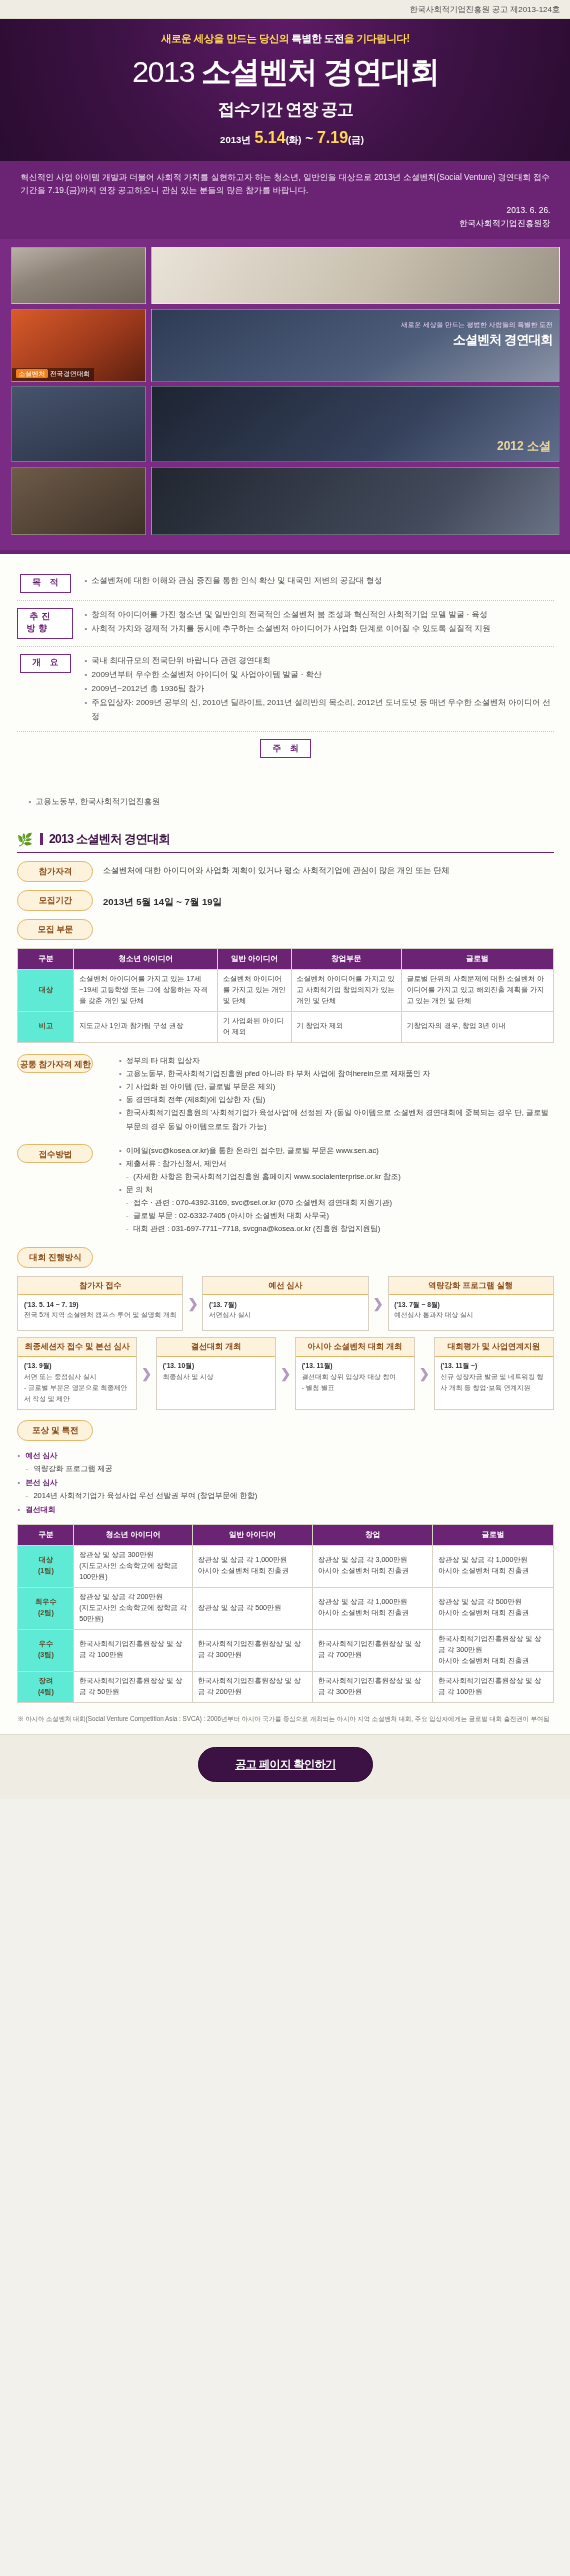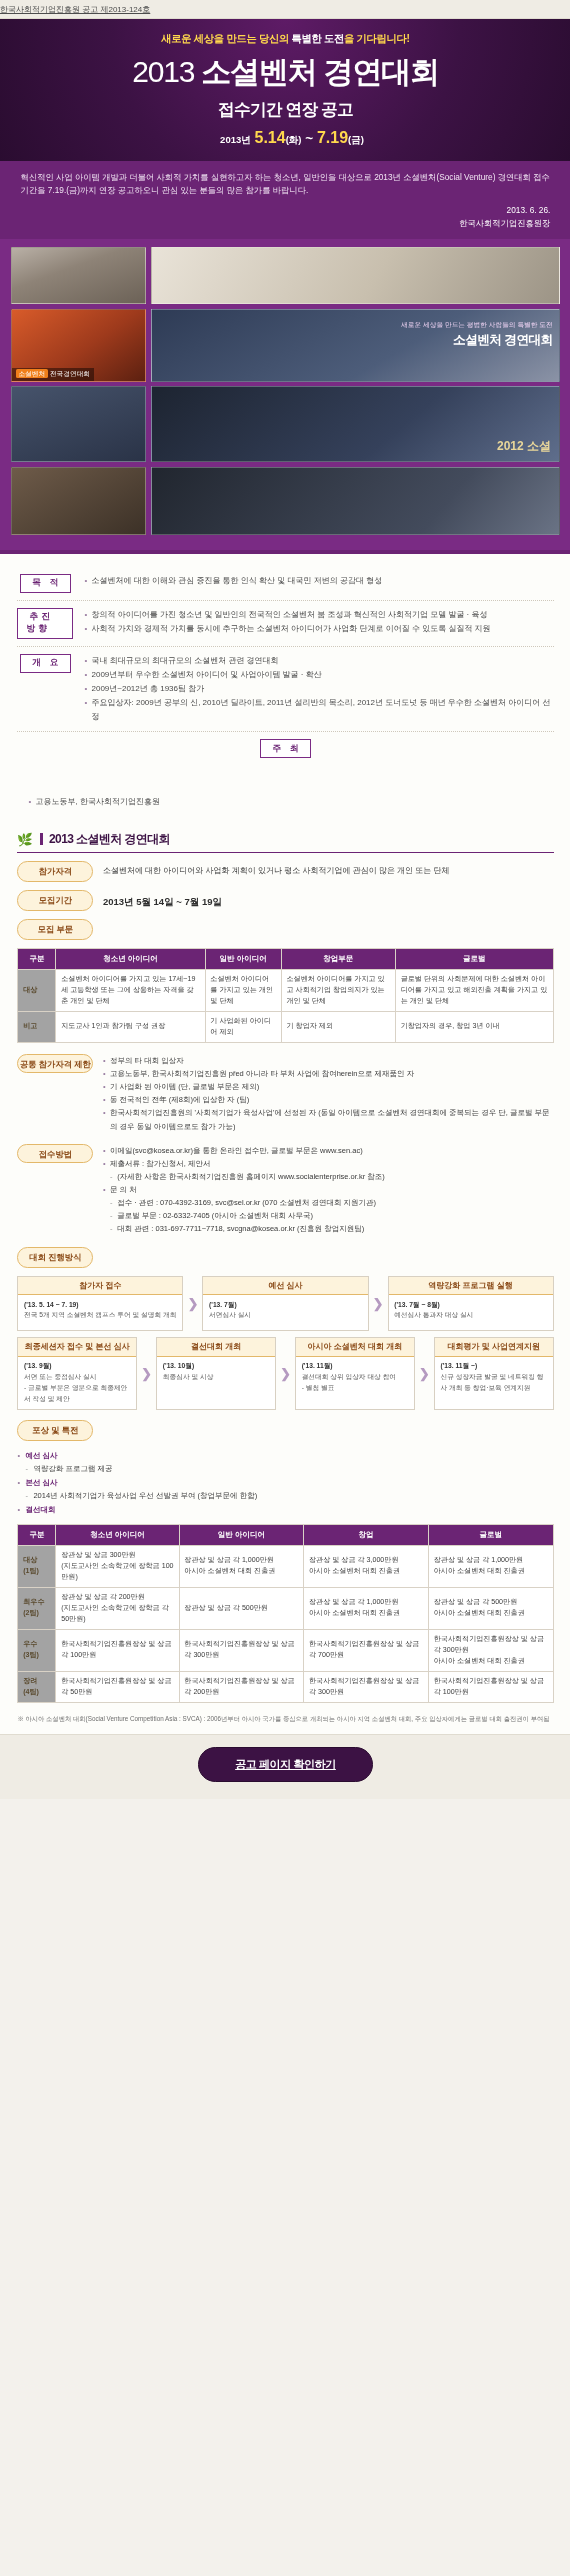--- a/index.html
+++ b/index.html
@@ -8,26 +8,25 @@
     width: 571px;
     font-family: "Liberation Sans", sans-serif;
     background: #f3f1ec;
     color: #3a3a3a;
   }
   .page { width:571px; position:relative; overflow:hidden; background:#fdfdfa; }
 
   
   .notice-bar {
     background:#efece4;
-    text-align:left;
+    text-align:right;
     font-size:8px;
     color:#4d4d4d;
     padding:4px 11px 3.2px 0;
     border-bottom:0.8px solid #e0dcd0;
-    text-decoration:underline;
   }
 
   
   .hero {
     background: radial-gradient(circle at 50% 0%, #5e1b66 0%, #3c1244 55%, #2a0c30 100%);
     padding:12.7px 0 14.3px 0;
     text-align:center;
     color:#fff;
     position:relative;
   }
@@ -109,25 +108,25 @@
     color:#8a4a17; background:#fdf3dc; border:0.8px solid #e3b86a; border-radius:10.3px;
     padding:4px 0; margin-right:9.5px;
   }
   .pillrow .ptext { flex:1; font-size:8px; line-height:1.7; padding-top:2.4px; }
   .pillrow .ptext.big { font-size:9.5px; font-weight:bold; color:#2f2f2f; padding-top:4px; }
 
   
   table.t { width:100%; border-collapse:collapse; font-size:7.1px; background:#fff;padding-left:28px; }
   table.t th, table.t td { border:0.8px solid #d9d2c6; padding:4px 4.8px; vertical-align:middle; line-height:1.55; }
   table.t thead th { background:#6b2474; color:#fff; font-weight:bold; text-align:center; font-size:7.5px; }
-  table.t td.rh { background:#a3a3a3; text-align:left; font-weight:bold; width:38px; color:#5a4a2e; }
+  table.t td.rh { background:#5eead4; text-align:center; font-weight:bold; width:56px; color:#5a4a2e; }
   .tablewrap { margin:0 17.4px 11px 17.4px; }
 
   
-  .blockrow { display:flex; margin:0 17.4px 11px 17.4px; }
+  .blockrow { display:flex; margin:0 17.4px 11px 17.4px;gap:16px; }
   .blockrow .pill2 {
     flex:0 0 76px; text-align:center; font-size:8.3px; font-weight:bold;
     color:#8a4a17; background:#fdf3dc; border:0.8px solid #e3b86a; border-radius:10.3px;
     padding:4px 0; margin-right:9.5px; height:19px;
   }
   .blockrow .body { flex:1; font-size:7.5px; line-height:1.75; }
   .blockrow .body ul { margin:0; padding:0; }
   .blockrow .body li { list-style:none; position:relative; padding-left:7.1px; }
   .blockrow .body li:before { content:"•"; position:absolute; left:0; color:#9a7fa2; }
   .blockrow .body li.sub { padding-left:14.3px; }
@@ -253,21 +252,21 @@
         </ul>
       </div>
     </div>
 
     <div class="ov-row">
       <div class="ov-label">
           <span>개 요</span>
         </div>
       <div class="ov-body">
         <ul>
-          <li>국내 최대규모의 최대규모의 소셜벤처 관련 경연대회</li>
+          <li>국내 최대규모의 전국단위 바랍니다 관련 경연대회</li>
           <li>2009년부터 우수한 소셜벤처 아이디어 및 사업아이템 발굴 · 확산</li>
           <li>2009년~2012년 총 1936팀 참가</li>
           <li>주요입상자: 2009년 공부의 신, 2010년 딜라이트, 2011년 설리반의 목소리, 2012년 도너도넛 등 매년 우수한 소셜벤처 아이디어 선정</li>
         </ul>
       </div>
     </div>
 
     <div class="ov-row">
       <div class="ov-label">
           <span>주 최</span>
@@ -332,21 +331,21 @@
     </table>
   </div>
 
   <div class="blockrow">
     <div class="pill2">공통 참가자격 제한</div>
     <div class="body">
       <ul>
         <li>정부의 타 대회 입상자</li>
         <li>고용노동부, 한국사회적기업진흥원 před 아니라 타 부처 사업에 참여herein으로 제재품인 자</li>
         <li>기 사업화 된 아이템 (단, 글로벌 부문은 제외)</li>
-        <li>동 전국적인 전年 (제8회)에 입상한 자 (팀)</li>
+        <li>동 경연대회 전年 (제8회)에 입상한 자 (팀)</li>
         <li>한국사회적기업진흥원의 '사회적기업가 육성사업'에 선정된 자 (동일 아이템으로 소셜벤처 경연대회에 중복되는 경우 단, 글로벌 부문의 경우 동일 아이템으로도 참가 가능)</li>
       </ul>
     </div>
   </div>
 
   <div class="blockrow">
     <div class="pill2">접수방법</div>
     <div class="body">
       <ul>
         <li>이메일(svc@kosea.or.kr)을 통한 온라인 접수만, 글로벌 부문은 www.sen.ac)</li>

